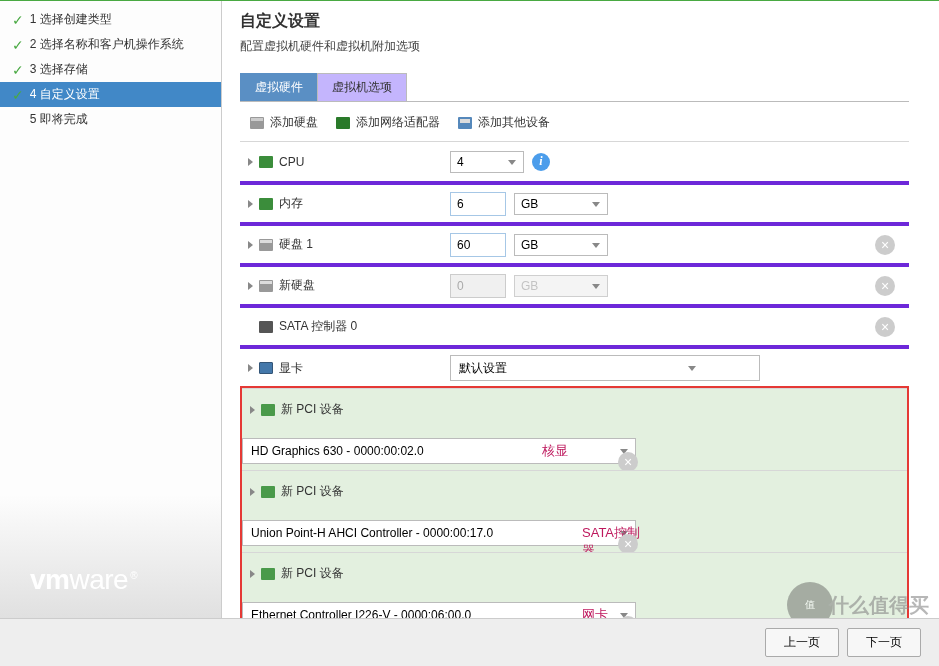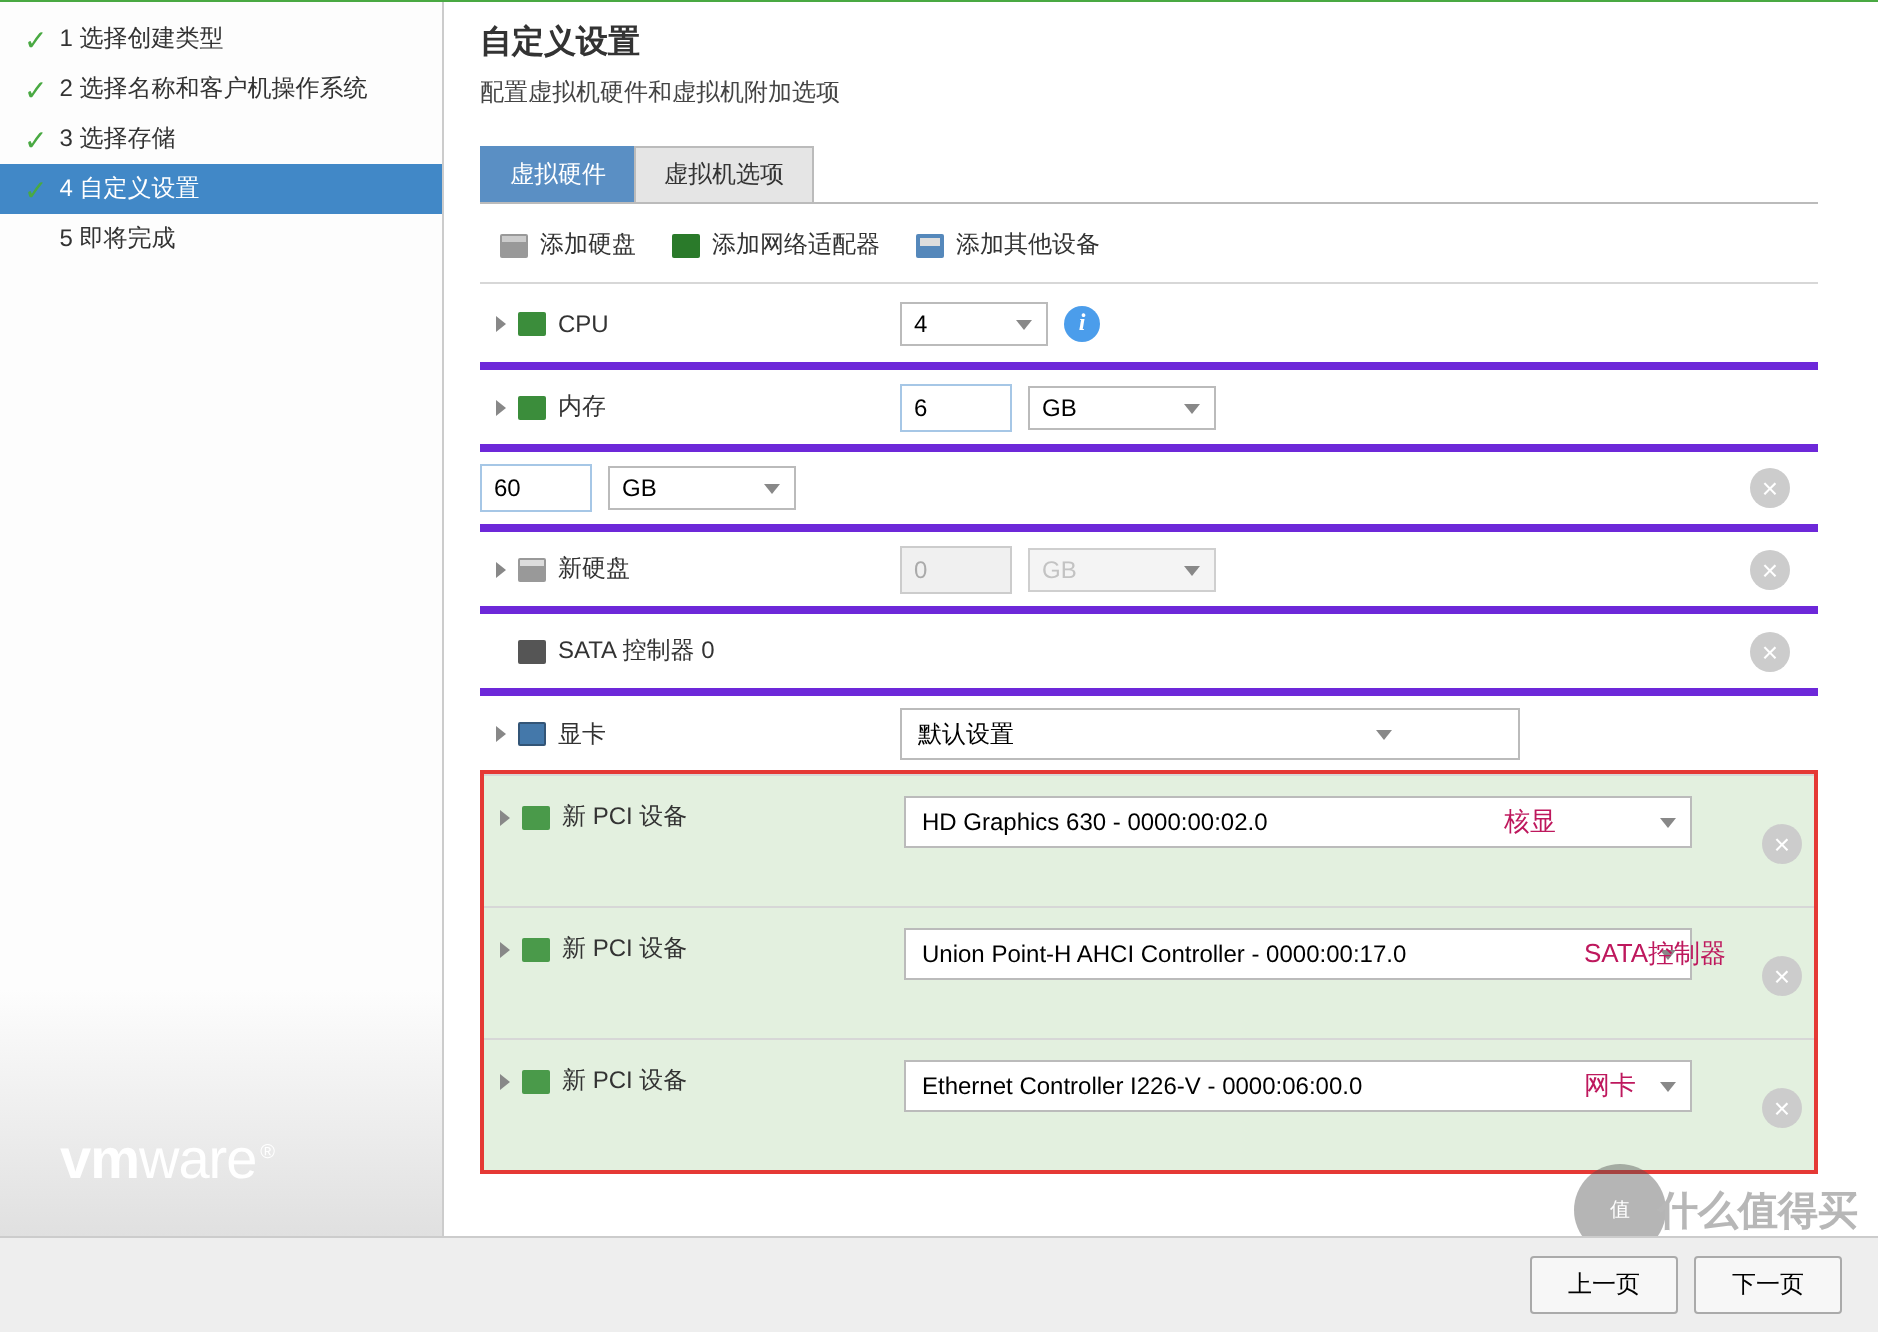--- a/index.html
+++ b/index.html
@@ -17,21 +17,21 @@
   .logo-wrap { padding: 0 0 22px 30px; }
   .logo-vm { color: #fff; font-size: 28px; font-weight: 400; letter-spacing: -0.5px; }
   .logo-ware { color: #fff; font-weight: 300; }
   .logo-reg { font-size: 10px; vertical-align: super; color: #fff; margin-left: 2px; }
   
   .content { flex: 1; padding: 10px 30px 0 18px; overflow-y: auto; display: flex; flex-direction: column; }
   .page-title { font-size: 16px; font-weight: bold; margin-bottom: 6px; }
   .page-subtitle { font-size: 12px; color: #444; margin-bottom: 18px; }
   
   .tabs { display: flex; gap: 0; border-bottom: 1px solid #bbb; margin-bottom: 8px; }
-  .tab { padding: 5px 14px; border: 1px solid #bbb; border-bottom: none; background: #e5e5e5; font-size: 12px; cursor: pointer; margin-right: -1px; }
+  .tab { padding: 5px 14px; border: 1px solid #bbb; border-bottom: none; background: #c4b5fd; font-size: 12px; cursor: pointer; margin-right: -1px; }
   .tab.active { background: #5a8fc4; color: #fff; border-color: #5a8fc4; }
   
   .toolbar { display: flex; align-items: center; gap: 18px; padding: 4px 10px 10px; }
   .tb-item { display: flex; align-items: center; gap: 6px; font-size: 12px; cursor: pointer; }
   .tb-icon { width: 14px; height: 12px; display: inline-block; }
   .tb-icon.disk { background: #999; border-radius: 1px; position: relative; }
   .tb-icon.disk::after { content: ''; position: absolute; top: 1px; left: 1px; right: 1px; height: 3px; background: #ccc; }
   .tb-icon.nic { background: #2a7a2a; border-radius: 1px; }
   .tb-icon.dev { background: #5588bb; border-radius: 1px; position: relative; }
   .tb-icon.dev::after{ content:''; position:absolute; top:2px; left:2px; right:2px; height:4px; background:#ddd;}
@@ -56,21 +56,21 @@
   .sel-wrap{position:relative;display:inline-block;}
   .sel-wrap::after{content:'';position:absolute;right:8px;top:50%;margin-top:-2px;width:0;height:0;border-left:4px solid transparent;border-right:4px solid transparent;border-top:5px solid #888;pointer-events:none;}
   .sel.wide { width: 94px; }
   .sel.full { width: 310px; padding:5px 8px;}
   .sel.pci { width: 394px; padding:5px 8px;}
   .sel:disabled{background:#f0f0f0;color:#aaa;}
   .row-remove { width: 20px; height: 20px; border-radius: 50%; background: #ccc; color: #fff; border: none; cursor: pointer; font-size: 14px; line-height:18px; margin-left: auto; margin-right: 6px; }
   .info-ico { width:18px;height:18px;border-radius:50%;background:#4b9deb;color:#fff;display:inline-flex;align-items:center;justify-content:center;font-weight:bold;font-style:italic;font-family:serif;font-size:12px;}
   
   .pci-box { border: 2px solid #e53935; margin-top: -1px; }
-  .pci-row { background: #e3f0df; min-height: 66px; align-items: flex-start; padding-top:0; border-top:1px solid #d7d7d7;}
+  .pci-row { background: #e3f0df; min-height: 66px; align-items: flex-start; padding-top:0; border-top:1px solid #d7d7d7;flex-direction:column;}
   .pci-row .hw-label{padding-top:12px;}
   .pci-row .hw-ctrl{padding-top:10px; position:relative;text-decoration:underline;}
   .pci-row .row-remove{position:absolute; right:0; bottom:-2px;}
   .anno { color: #be185d; font-size: 13px; position: absolute; pointer-events:none;}
   
   .footer { height: 48px; background: #eee; border-top: 1px solid #ccc; display: flex; align-items: center; justify-content: flex-end; padding: 0 18px; gap: 8px; position:relative;}
   .btn { padding: 5px 18px; background: #f7f7f7; border: 1px solid #aaa; font-size: 12px; cursor: pointer; border-radius:2px;}
   .watermark { position: absolute; right: 10px; bottom: 38px; display:flex; align-items:center; opacity: 0.6; }
   .wm-circle{width:46px;height:46px;border-radius:50%;background:rgba(80,80,80,0.7);color:#fff;display:flex;align-items:center;justify-content:center;font-size:10px;text-align:center;flex-shrink:0;}
   .wm-text{color:#888;font-size:20px;font-weight:bold;margin-left:-4px;}
@@ -155,20 +155,25 @@
               <span class="hicon mem-i"></span>
               <span>内存</span>
             </div>
           <div class="hw-ctrl">
             <input class="num-input" value="6" style="">
             <span class="sel-wrap"><select class="sel wide"><option>GB</option></select></span>
           </div>
         </div>
 
         <div class="hw-row">
+          <div class="hw-label">
+              <span class="caret"></span>
+              <span class="hicon disk-i"></span>
+              <span>硬盘 1</span>
+            </div>
           <div class="hw-ctrl">
             <input class="num-input" value="60" style="">
             <span class="sel-wrap"><select class="sel wide"><option>GB</option></select></span>
             <button class="row-remove">×</button>
           </div>
         </div>
 
         <div class="hw-row">
           <div class="hw-label">
               <span class="caret"></span>

